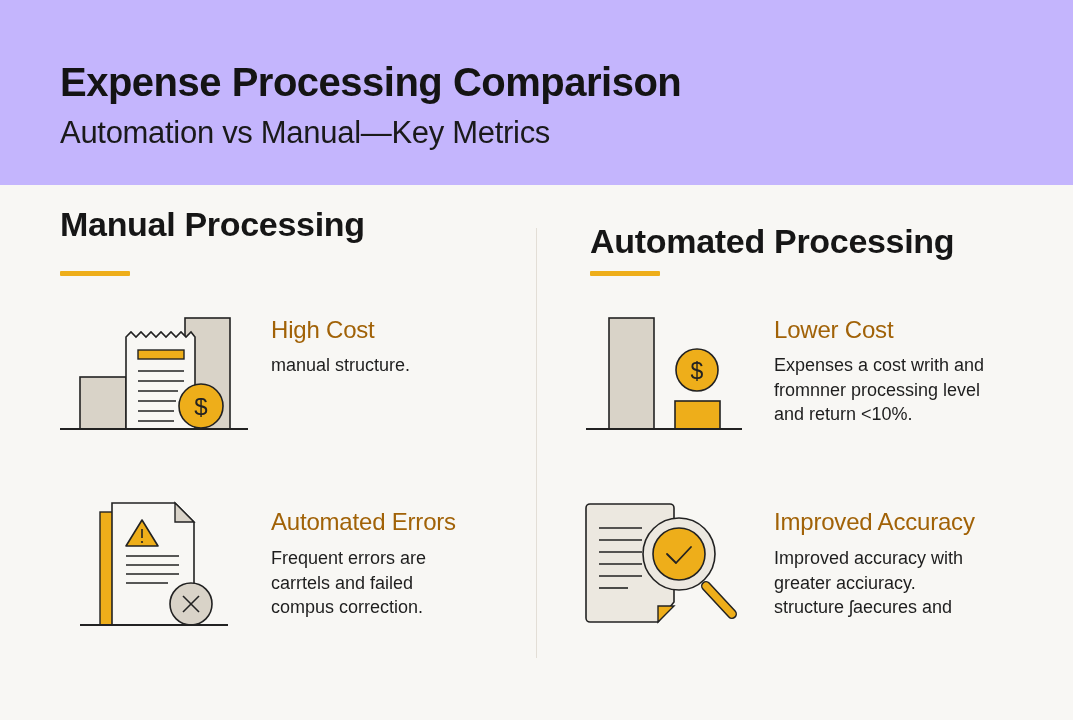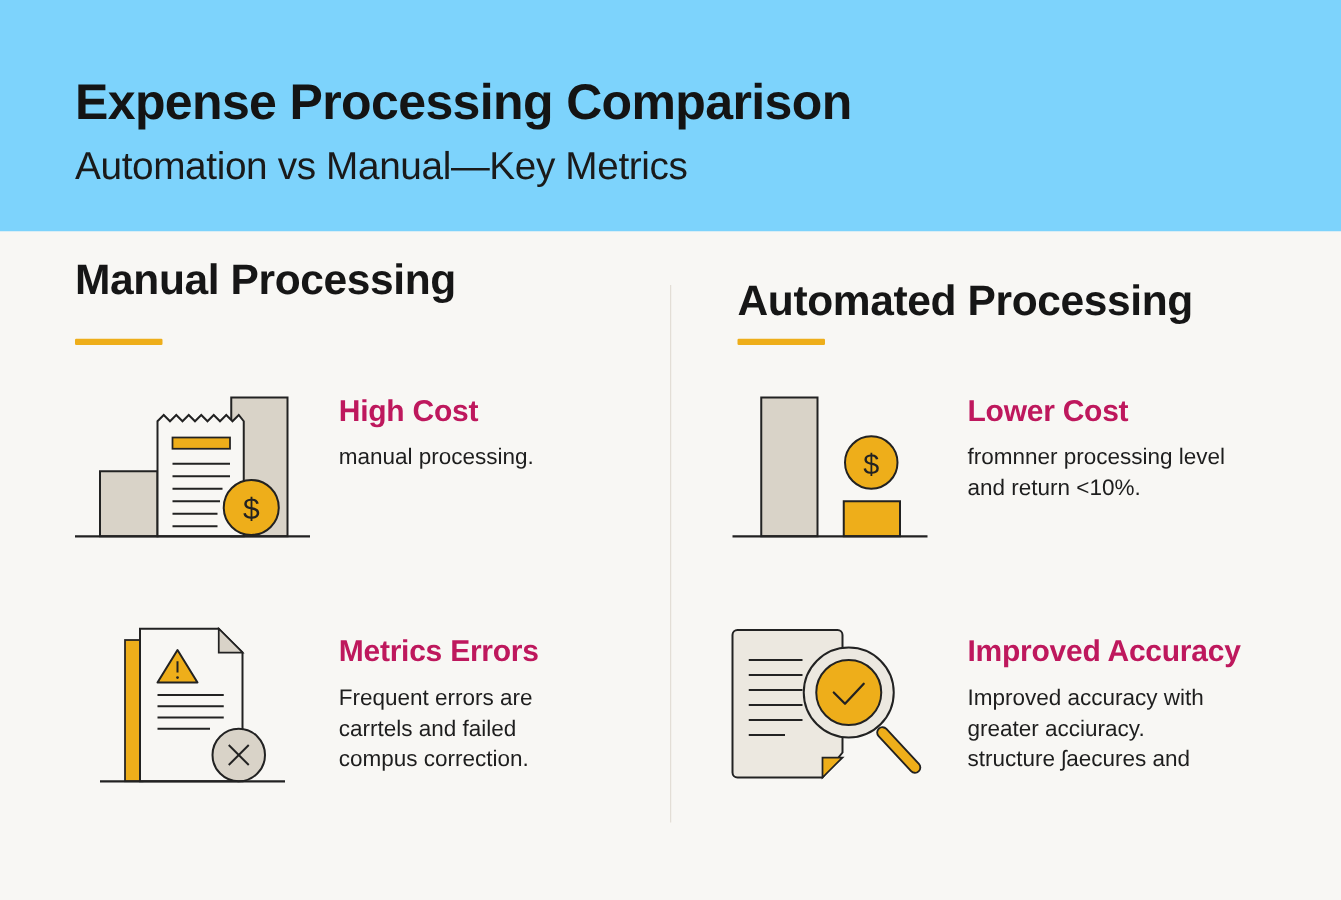--- a/index.html
+++ b/index.html
@@ -1,25 +1,25 @@
 <!DOCTYPE html>
 <html><head>
 <meta charset="utf-8">
 <style>
   * { box-sizing: border-box; margin: 0; padding: 0; }
   html, body { width: 1073px; height: 720px; overflow: hidden; }
   body { background: #f8f7f4; font-family: "Liberation Sans", sans-serif; color: #151515; position: relative; }
-  .header { position: absolute; left: 0; top: 0; width: 1073px; height: 185px; background: #7dd3fc; }
+  .header { position: absolute; left: 0; top: 0; width: 1073px; height: 185px; background: #c4b5fd; }
   .title { position: absolute; left: 60px; top: 60px; font-size: 40px; font-weight: bold; letter-spacing: -0.5px; color: #141414; white-space: nowrap; }
   .subtitle { position: absolute; left: 60px; top: 115px; font-size: 31px; color: #1a1a1a; white-space: nowrap; letter-spacing: -0.3px; }
   .divider { position: absolute; left: 536px; top: 228px; width: 1px; height: 430px; background: #e3ded6; }
   .col-title { position: absolute; font-size: 34px; font-weight: bold; color: #161616; white-space: nowrap; letter-spacing: -0.3px; }
   .col-underline { position: absolute; height: 5px; width: 70px; background: #eeae1a; border-radius: 1px; }
   .icon { position: absolute; }
-  .item-title { position: absolute; font-size: 24px; color: #be185d; white-space: nowrap; letter-spacing: -0.2px; font-weight: bold; }
+  .item-title { position: absolute; font-size: 24px; color: #a16207; white-space: nowrap; letter-spacing: -0.2px; }
   .item-desc { position: absolute; font-size: 18px; line-height: 24.5px; color: #1e1e1e; width: 260px; }
   .item-desc span { display: block; white-space: nowrap; }
 </style>
 </head>
 <body>
 
 <div class="header">
   <div class="title">Expense Processing Comparison</div>
   <div class="subtitle">Automation vs Manual—Key Metrics</div>
 </div>
@@ -40,60 +40,61 @@
   <line x1="78" y1="86" x2="116" y2="86" stroke="#222" stroke-width="1.6"></line>
   <line x1="78" y1="96" x2="114" y2="96" stroke="#222" stroke-width="1.6"></line>
   <line x1="78" y1="106" x2="114" y2="106" stroke="#222" stroke-width="1.6"></line>
   <circle cx="141" cy="91" r="22" fill="#eeae1a" stroke="#222" stroke-width="1.6"></circle>
   <text x="141" y="100" text-anchor="middle" font-family="Liberation Sans, sans-serif" font-size="24" fill="#222">$</text>
   <line x1="0" y1="114" x2="188" y2="114" stroke="#222" stroke-width="1.8"></line>
 </svg>
 
 <div class="item-title" style="left:271px; top:316px;">High Cost</div>
 <div class="item-desc" style="left:271px; top:353px;">
-  <span>manual processing.</span>
+  <span>manual structure.</span>
 </div>
 
 <svg class="icon" style="left:78px; top:500px;" width="155" height="128" viewBox="0 0 155 128">
   <rect x="22" y="12" width="14" height="113" fill="#eeae1a" stroke="#222" stroke-width="1.4"></rect>
   <path d="M34 3 H97 L116 22 V125 H34 Z" fill="#f8f7f4" stroke="#222" stroke-width="1.6"></path>
   <path d="M97 3 V22 H116 Z" fill="#d9d3c8" stroke="#222" stroke-width="1.4"></path>
   <path d="M64 20 L80 46 H48 Z" fill="#eeae1a" stroke="#222" stroke-width="1.6" stroke-linejoin="round"></path>
   <line x1="64" y1="29" x2="64" y2="38" stroke="#222" stroke-width="1.6"></line>
   <circle cx="64" cy="42" r="1.1" fill="#222"></circle>
   <line x1="48" y1="56" x2="101" y2="56" stroke="#222" stroke-width="1.6"></line>
   <line x1="48" y1="65" x2="101" y2="65" stroke="#222" stroke-width="1.6"></line>
   <line x1="48" y1="74" x2="101" y2="74" stroke="#222" stroke-width="1.6"></line>
   <line x1="48" y1="83" x2="90" y2="83" stroke="#222" stroke-width="1.6"></line>
   <circle cx="113" cy="104" r="21" fill="#d9d3c8" stroke="#222" stroke-width="1.6"></circle>
   <line x1="105" y1="96" x2="121" y2="112" stroke="#222" stroke-width="1.6"></line>
   <line x1="121" y1="96" x2="105" y2="112" stroke="#222" stroke-width="1.6"></line>
   <line x1="2" y1="125" x2="150" y2="125" stroke="#222" stroke-width="1.8"></line>
 </svg>
 
-<div class="item-title" style="left:271px; top:508px;">Metrics Errors</div>
+<div class="item-title" style="left:271px; top:508px;">Automated Errors</div>
 <div class="item-desc" style="left:271px; top:546px;">
   <span>Frequent errors are</span>
   <span>carrtels and failed</span>
   <span>compus correction.</span>
 </div>
 
 <div class="col-title" style="left:590px; top:222px;">Automated Processing</div>
 <div class="col-underline" style="left:590px; top:271px;"></div>
 
 <svg class="icon" style="left:585px; top:315px;" width="160" height="118" viewBox="0 0 160 118">
   <rect x="24" y="3" width="45" height="111" fill="#d9d3c8" stroke="#222" stroke-width="1.6"></rect>
   <rect x="90" y="86" width="45" height="28" fill="#eeae1a" stroke="#222" stroke-width="1.6"></rect>
   <circle cx="112" cy="55" r="21" fill="#eeae1a" stroke="#222" stroke-width="1.6"></circle>
   <text x="112" y="64" text-anchor="middle" font-family="Liberation Sans, sans-serif" font-size="23" fill="#222">$</text>
   <line x1="1" y1="114" x2="157" y2="114" stroke="#222" stroke-width="1.8"></line>
 </svg>
 
 <div class="item-title" style="left:774px; top:316px;">Lower Cost</div>
 <div class="item-desc" style="left:774px; top:353px;">
+  <span>Expenses a cost writh and</span>
   <span>fromnner processing level</span>
   <span>and return &lt;10%.</span>
 </div>
 
 <svg class="icon" style="left:584px; top:502px;" width="160" height="125" viewBox="0 0 160 125">
   <path d="M6 2 H86 a4 4 0 0 1 4 4 V100 L74 120 H6 a4 4 0 0 1 -4 -4 V6 a4 4 0 0 1 4 -4 Z" fill="#ece8e0" stroke="#222" stroke-width="1.6"></path>
   <path d="M74 120 V104 H90 Z" fill="#eeae1a" stroke="#222" stroke-width="1.4"></path>
   <line x1="15" y1="26" x2="58" y2="26" stroke="#222" stroke-width="1.6"></line>
   <line x1="15" y1="38" x2="58" y2="38" stroke="#222" stroke-width="1.6"></line>
   <line x1="15" y1="50" x2="58" y2="50" stroke="#222" stroke-width="1.6"></line>

